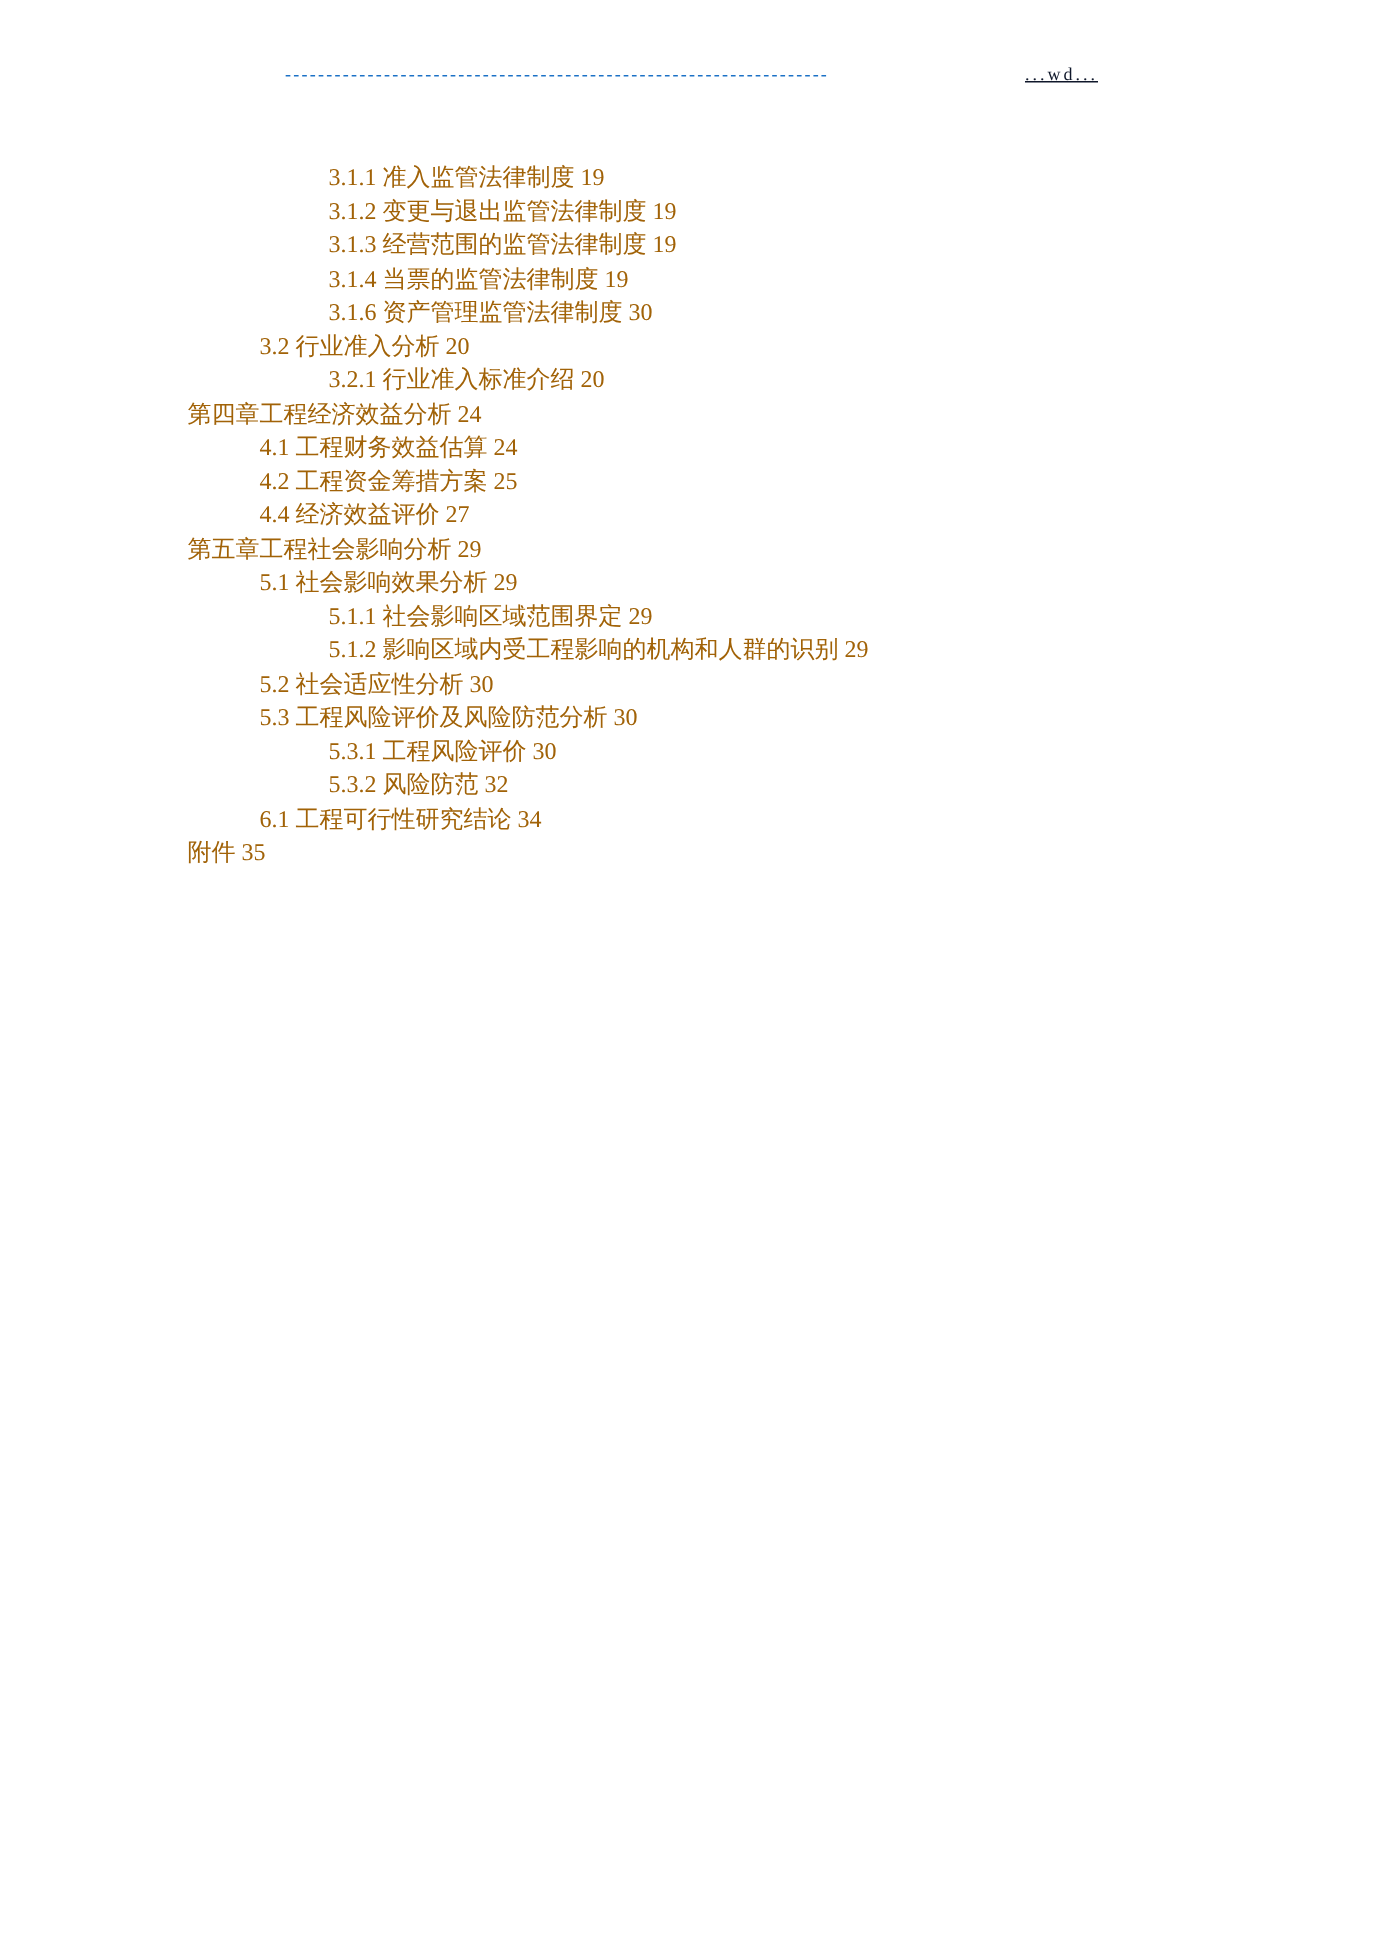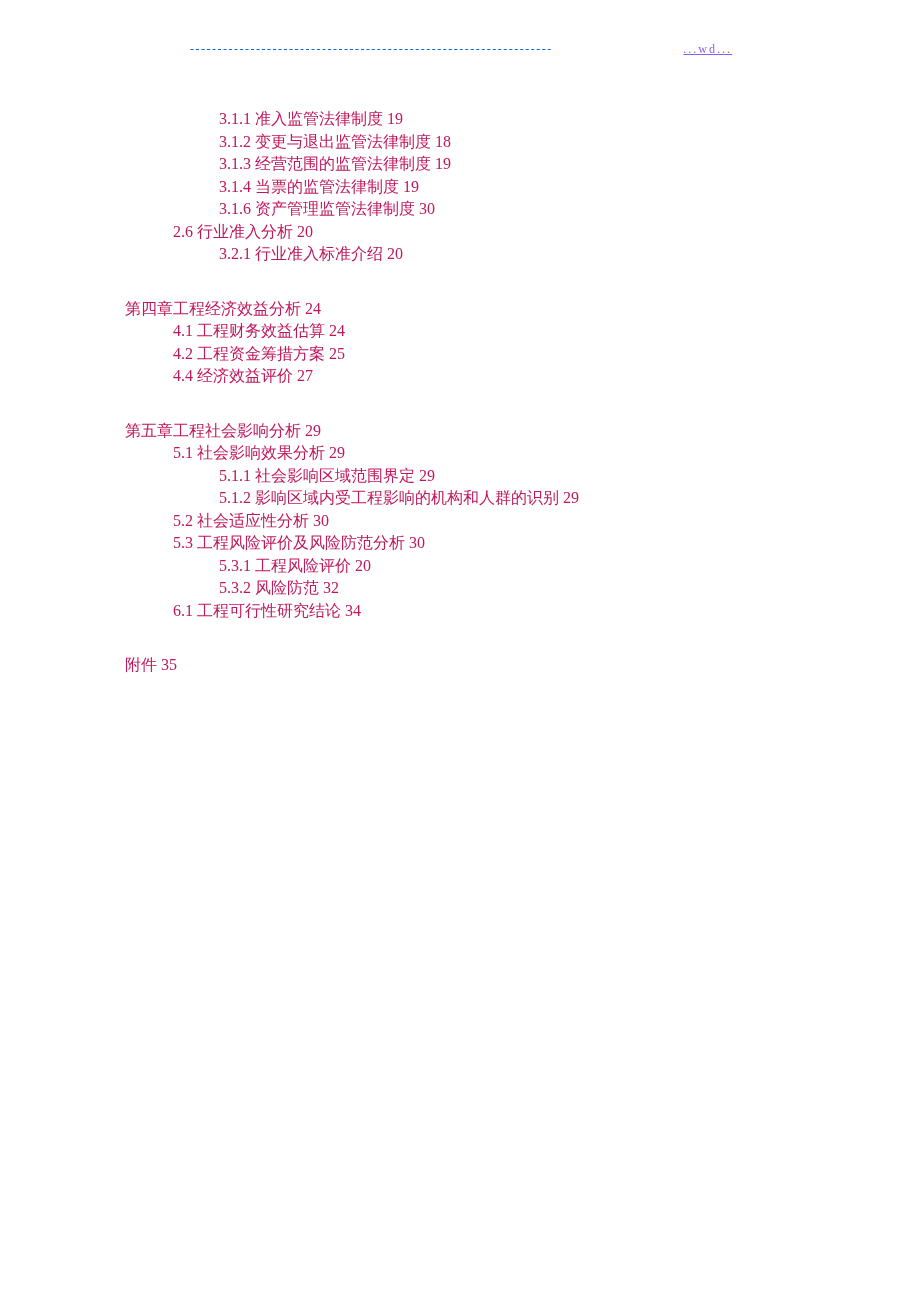--- a/index.html
+++ b/index.html
@@ -24,64 +24,64 @@
     }
     .dashes {
       flex: 1;
       color: #0563C1;
       font-size: 12px;
       letter-spacing: 1.5px;
       overflow: hidden;
       white-space: nowrap;
     }
     .wd-label {
-      color: #8b5cf6;
+      color: #0f172a;
       font-size: 12px;
       text-decoration: underline;
       letter-spacing: 2px;
       white-space: nowrap;
     }
     .content {
       position: absolute;
       top: 108px;
       left: 125px;
       font-size: 16px;
       line-height: 22.5px;
-      color: #be185d;
+      color: #a16207;
     }
-    .indent-0 { padding-left: 0; margin-top: 32px; }
+    .indent-0 { padding-left: 0; }
     .indent-1 { padding-left: 48px; }
     .indent-2 { padding-left: 94px; }
     .toc-line {
       white-space: nowrap;
     }
   </style>
 </head>
 <body>
 
 <div class="header">
   <span class="dashes">------------------------------------------------------------------</span>
   <span class="wd-label">...wd...</span>
 </div>
 
 <div class="content">
   <div class="toc-line indent-2">3.1.1 准入监管法律制度 19</div>
-  <div class="toc-line indent-2">3.1.2 变更与退出监管法律制度 18</div>
+  <div class="toc-line indent-2">3.1.2 变更与退出监管法律制度 19</div>
   <div class="toc-line indent-2">3.1.3 经营范围的监管法律制度 19</div>
   <div class="toc-line indent-2">3.1.4 当票的监管法律制度 19</div>
   <div class="toc-line indent-2">3.1.6 资产管理监管法律制度 30</div>
-  <div class="toc-line indent-1">2.6 行业准入分析 20</div>
+  <div class="toc-line indent-1">3.2 行业准入分析 20</div>
   <div class="toc-line indent-2">3.2.1 行业准入标准介绍 20</div>
   <div class="toc-line indent-0">第四章工程经济效益分析 24</div>
   <div class="toc-line indent-1">4.1 工程财务效益估算 24</div>
   <div class="toc-line indent-1">4.2 工程资金筹措方案 25</div>
   <div class="toc-line indent-1">4.4 经济效益评价 27</div>
   <div class="toc-line indent-0">第五章工程社会影响分析 29</div>
   <div class="toc-line indent-1">5.1 社会影响效果分析 29</div>
   <div class="toc-line indent-2">5.1.1 社会影响区域范围界定 29</div>
   <div class="toc-line indent-2">5.1.2 影响区域内受工程影响的机构和人群的识别 29</div>
   <div class="toc-line indent-1">5.2 社会适应性分析 30</div>
   <div class="toc-line indent-1">5.3 工程风险评价及风险防范分析 30</div>
-  <div class="toc-line indent-2">5.3.1 工程风险评价 20</div>
+  <div class="toc-line indent-2">5.3.1 工程风险评价 30</div>
   <div class="toc-line indent-2">5.3.2 风险防范 32</div>
   <div class="toc-line indent-1">6.1 工程可行性研究结论 34</div>
   <div class="toc-line indent-0">附件 35</div>
 </div>
 
 </body></html>

